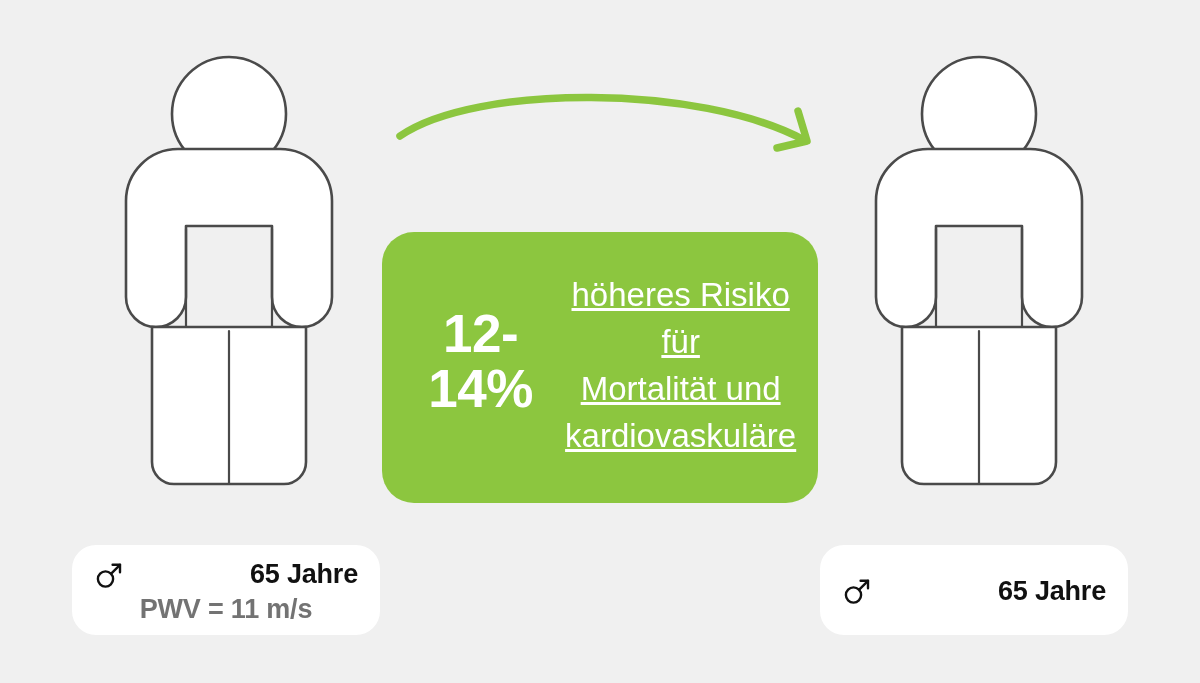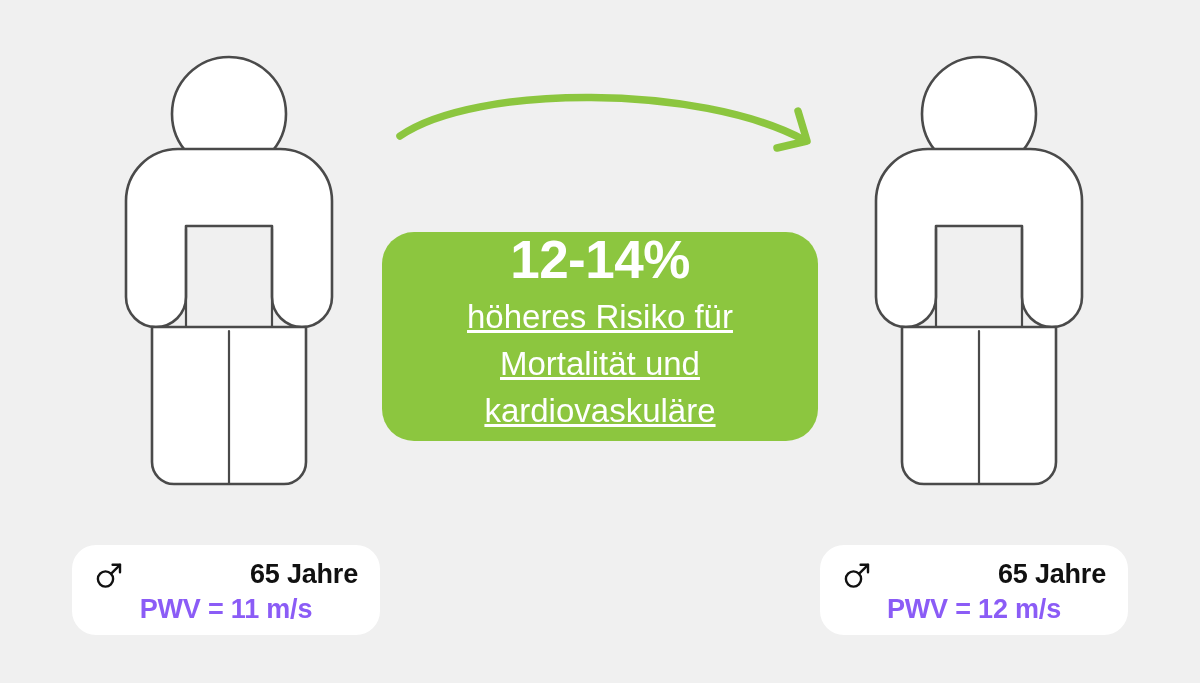--- a/index.html
+++ b/index.html
@@ -43,25 +43,25 @@
     pointer-events: none;
   }
   .arrow-wrap svg { display: block; width: 100%; height: 100%; }
 
   
   .callout {
     position: absolute;
     left: 382px;
     top: 232px;
     width: 436px;
-    height: 209px;
+    height: 271px;
     background: #8cc63f;
     border-radius: 32px;
     display: flex;
-    flex-direction: column;
+    flex-direction: row;
     align-items: center;
     justify-content: center;
     box-sizing: border-box;
     padding: 6px 18px 12px 18px;
   }
   .callout-headline {
     color: #ffffff;
     font-size: 53px;
     font-weight: 700;
     line-height: 1.02;
@@ -111,21 +111,21 @@
 
   .card-age {
     color: #111111;
     font-size: 27px;
     font-weight: 700;
     letter-spacing: -0.2px;
   }
   .card-pwv {
     margin-top: 2px;
     text-align: center;
-    color: #8b5cf6;
+    color: #737373;
     font-size: 27px;
     font-weight: 700;
     letter-spacing: -0.2px;
   }
 </style>
 </head>
 <body>
 
 <div class="stage">
 
@@ -235,16 +235,15 @@
         <svg viewBox="0 0 30 30" xmlns="http://www.w3.org/2000/svg">
           <g fill="none" stroke="#111111" stroke-width="2.4" stroke-linecap="round" stroke-linejoin="round">
             <circle cx="11.5" cy="19" r="7.6"></circle>
             <line x1="17.2" y1="13.6" x2="26" y2="4.8"></line>
             <polyline points="18.6,4.8 26,4.8 26,12.2"></polyline>
           </g>
         </svg>
       </span>
       <span class="card-age">65 Jahre</span>
     </div>
-    <div class="card-pwv">PWV = 12 m/s</div>
   </div>
 
 </div>
 
 </body></html>

